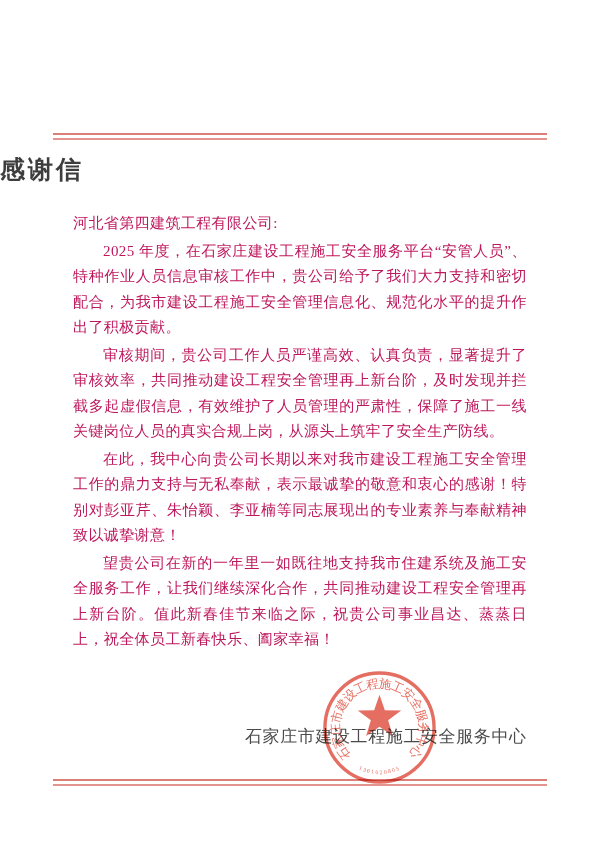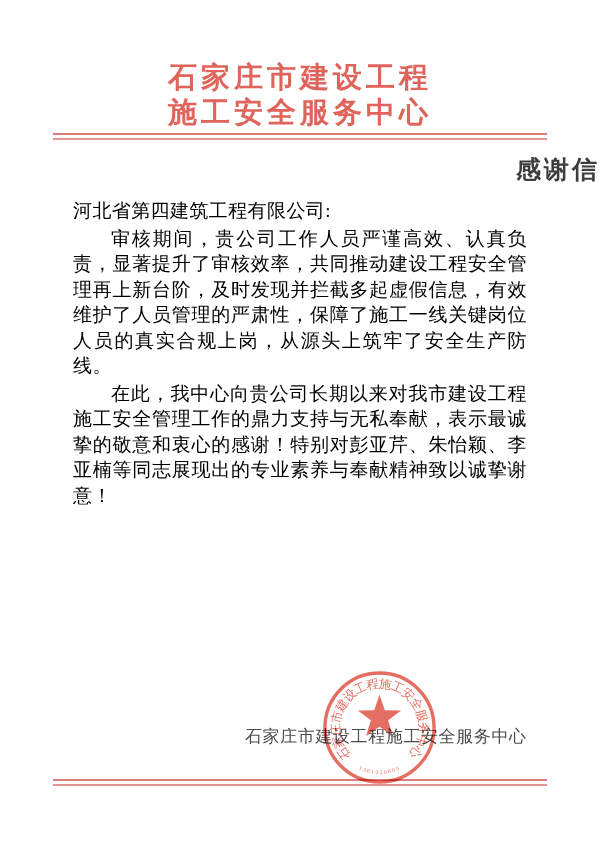--- a/index.html
+++ b/index.html
@@ -29,34 +29,34 @@
     left: 53px; right: 53px;
     height: 7px;
     border-top: 2px solid #db8078;
     border-bottom: 2px solid #e2958e;
   }
   .rule-top { top: 133px; }
   .rule-bottom { top: 779px; }
   .letter-title {
     position: absolute;
     top: 153px; left: 0; right: 0;
-    text-align: right;
+    text-align: left;
     color: #3d3d3d;
     font-weight: 600;
     font-size: 25px;
     letter-spacing: 3px;
   }
   .body {
     position: absolute;
-    top: 198px; left: 73px;
+    top: 211px; left: 73px;
     width: 454px;
-    font-size: 19px;
+    font-size: 15px;
     line-height: 25.5px;
     letter-spacing: 0.4px;
-    color: #000000;
+    color: #be185d;
     text-align: justify;
   }
   .salutation { text-indent: 0; margin: 0 0 2px 0; }
   .body p.para { text-indent: 2em; margin: 0 0 2px 0; }
   .signature-org {
     position: absolute;
     top: 725px; left: 245px;
     font-size: 17px;
     letter-spacing: 0.6px;
     color: #4b4b4b;
@@ -82,33 +82,31 @@
   }
   .seal text {
     font-family: "DejaVu Serif", "Liberation Serif", serif;
   }
 </style>
 </head>
 <body>
 
 <div class="page">
 
-  <div class="letterhead">
-    <div>石家庄市建设工程</div>
-    <div>施工安全服务中心</div>
-  </div>
 
   <div class="rule rule-top"></div>
 
   <div class="letter-title">感谢信</div>
 
   <div class="body">
     <p class="salutation">河北省第四建筑工程有限公司:</p>
+    <p class="para">2025 年度，在石家庄建设工程施工安全服务平台“安管人员”、特种作业人员信息审核工作中，贵公司给予了我们大力支持和密切配合，为我市建设工程施工安全管理信息化、规范化水平的提升作出了积极贡献。</p>
     <p class="para">审核期间，贵公司工作人员严谨高效、认真负责，显著提升了审核效率，共同推动建设工程安全管理再上新台阶，及时发现并拦截多起虚假信息，有效维护了人员管理的严肃性，保障了施工一线关键岗位人员的真实合规上岗，从源头上筑牢了安全生产防线。</p>
     <p class="para">在此，我中心向贵公司长期以来对我市建设工程施工安全管理工作的鼎力支持与无私奉献，表示最诚挚的敬意和衷心的感谢！特别对彭亚芹、朱怡颖、李亚楠等同志展现出的专业素养与奉献精神致以诚挚谢意！</p>
+    <p class="para">望贵公司在新的一年里一如既往地支持我市住建系统及施工安全服务工作，让我们继续深化合作，共同推动建设工程安全管理再上新台阶。值此新春佳节来临之际，祝贵公司事业昌达、蒸蒸日上，祝全体员工新春快乐、阖家幸福！</p>
   </div>
 
   <div class="signature-org">石家庄市建设工程施工安全服务中心</div>
 
   <svg class="seal" viewBox="0 0 120 120" xmlns="http://www.w3.org/2000/svg" aria-hidden="true">
     <circle cx="60" cy="60" r="55" fill="none" stroke="#e25a4c" stroke-width="3.4"></circle>
     <path id="sealArcTop" d="M 31.7 88.3 A 40 40 0 1 1 88.3 88.3" fill="none"></path>
     <path id="sealArcBottom" d="M 19.3 83.5 A 47 47 0 0 0 100.7 83.5" fill="none"></path>
     <polygon points="60,27 65.4,42.6 81.9,42.9 68.7,52.8 73.5,68.6 60,59.2 46.5,68.6 51.3,52.8 38.1,42.9 54.6,42.6" fill="#e25a4c"></polygon>
     <text font-size="12.5" fill="#e25a4c">

